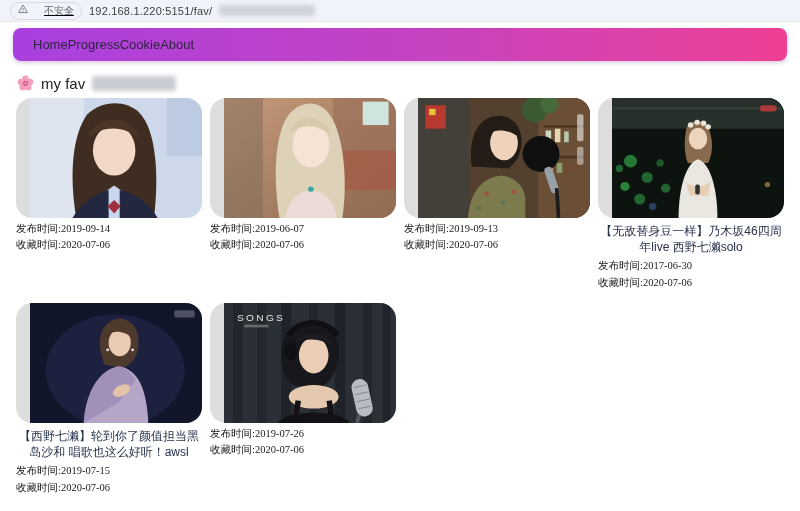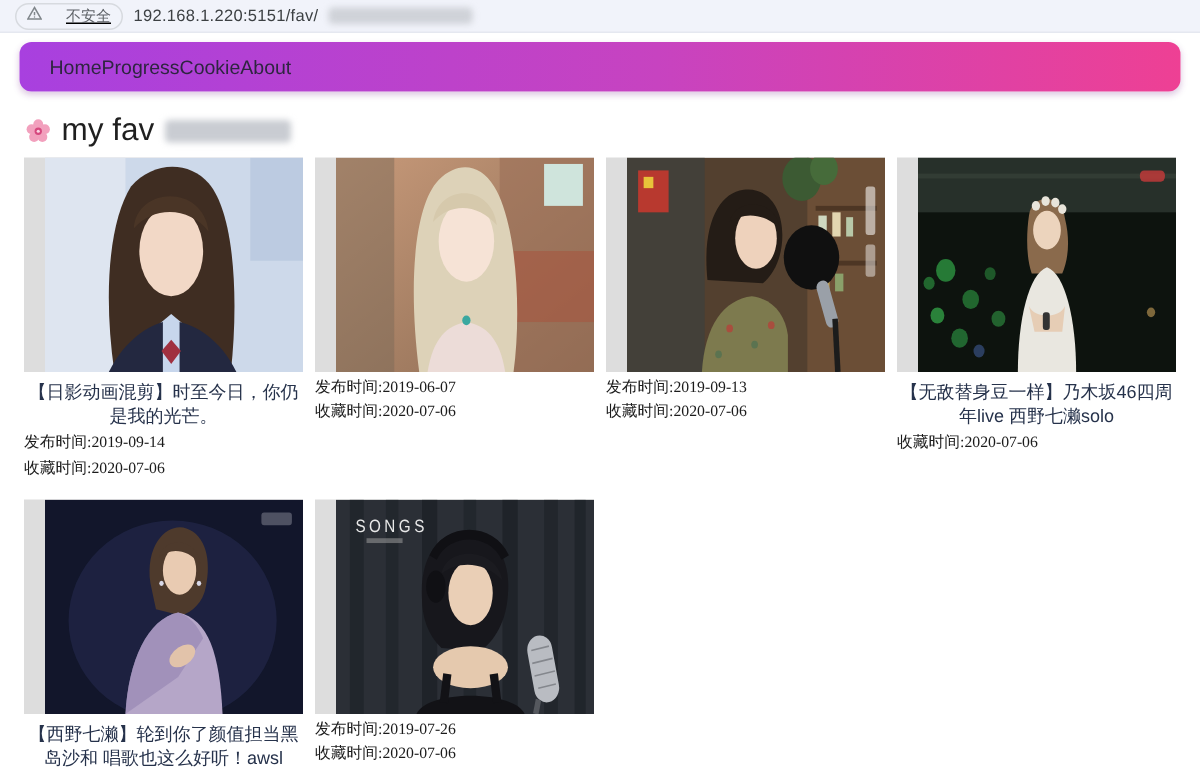--- a/index.html
+++ b/index.html
@@ -19,27 +19,27 @@
 
   
   .navbar { margin:6px 13px 0 13px; height:33px; border-radius:8px;
             background:linear-gradient(90deg,#a840df 0%, #c743c0 55%, #ee4094 100%);
             display:flex; align-items:center; padding:0 20px; 
             box-shadow:0 2px 4px rgba(120,40,140,.25); }
   .nav-link { font-size:13px; color:#2e2540; text-decoration:none; cursor:pointer; }
 
   
   .page-title { margin:14px 17px 6px 17px; display:flex; align-items:center; gap:7px; }
-  .page-title .txt { font-size:21px; color:#1f1f1f; }
+  .page-title .txt { font-size:15px; color:#1f1f1f; }
 
   
   .grid { margin:0 16px; display:grid; grid-template-columns:repeat(4,1fr);
           column-gap:8px; row-gap:12px; }
   .card { display:flex; flex-direction:column; }
-  .thumb { width:100%; height:143px; border-radius:0; overflow:hidden;
+  .thumb { width:100%; height:120px; border-radius:16px; overflow:hidden;
            position:relative; background:#ddd; cursor:pointer;padding-left:14px; }
   .thumb svg { display:block; width:100%; height:100%; }
   .card-title { margin-top:5px; font-size:12px; line-height:1.35; color:#26324b;
                 text-align:center; cursor:pointer; }
   .card-dates { margin-top:3px; font-size:10.5px; line-height:1.55; color:#1b1b1b;font-family:Liberation Serif, serif; }
 </style>
 </head>
 <body>
 
 <div class="browser-bar">
@@ -86,21 +86,20 @@
         <rect x="148" width="38" height="64" fill="#bccbe1"></rect>
         <path d="M50 133 C42 85 46 40 62 18 C78 2 104 2 118 16 C136 34 140 85 134 133 Z" fill="#3f2d22"></path>
         <ellipse cx="91" cy="58" rx="23" ry="28" fill="#f2d8c6"></ellipse>
         <path d="M64 44 C66 18 114 16 118 46 C104 30 78 30 64 44 Z" fill="#4a3526"></path>
         <path d="M70 112 L91 97 L112 112 L112 133 L70 133 Z" fill="#c7d6ec"></path>
         <path d="M46 133 C58 112 76 104 85 102 L85 133 Z" fill="#232840"></path>
         <path d="M97 102 C108 104 126 112 138 133 L97 133 Z" fill="#232840"></path>
         <path d="M84 120 L91 113 L98 120 L91 128 Z" fill="#a03040"></path>
       </svg>
     </div>
-    <div class="card-title">【日影动画混剪】时至今日，你仍是我的光芒。</div>
     <div class="card-dates">
       <div><span>发布时间:</span><span>2019-09-14</span></div>
       <div><span>收藏时间:</span><span>2020-07-06</span></div>
     </div>
   </div>
 
   <div class="card">
     <div class="thumb">
       <svg viewBox="0 0 186 133" preserveAspectRatio="none">
         <defs>
@@ -187,20 +186,21 @@
         <circle cx="99" cy="28" r="3" fill="#e8e4da"></circle>
         <circle cx="104" cy="32" r="3" fill="#e8e4da"></circle>
         <ellipse cx="93" cy="45" rx="10" ry="12" fill="#ecd4bd"></ellipse>
         <path d="M72 133 C72 100 80 72 93 68 C106 72 114 100 114 133 Z" fill="#e9e7e0"></path>
         <path d="M80 92 C84 100 102 100 106 92 L104 108 L84 108 Z" fill="#e6cdb5"></path>
         <rect x="90" y="96" width="5" height="11" rx="2" fill="#333333"></rect>
       </svg>
     </div>
     <div class="card-title">【无敌替身豆一样】乃木坂46四周年live 西野七濑solo</div>
     <div class="card-dates">
+      <div><span>发布时间:</span><span>2017-06-30</span></div>
       <div><span>收藏时间:</span><span>2020-07-06</span></div>
     </div>
   </div>
 
   <div class="card">
     <div class="thumb">
       <svg viewBox="0 0 186 133" preserveAspectRatio="none">
         <rect width="186" height="133" fill="#12162b"></rect>
         <ellipse cx="92" cy="75" rx="75" ry="62" fill="#272c52" opacity="0.55"></ellipse>
         <rect x="156" y="8" width="22" height="8" rx="2" fill="#9a9aa6" opacity="0.45"></rect>
@@ -209,20 +209,21 @@
         <path d="M82 36 C86 22 110 24 112 40 C102 30 90 30 82 36 Z" fill="#4e3a2c"></path>
         <circle cx="84" cy="52" r="1.6" fill="#d8d8e8"></circle>
         <circle cx="111" cy="52" r="1.6" fill="#d8d8e8"></circle>
         <path d="M58 133 C60 100 74 74 96 70 C118 74 126 96 128 133 Z" fill="#b5a6c8"></path>
         <path d="M58 133 C60 100 74 74 96 70 C104 72 110 78 114 86 L96 110 Z" fill="#8f7fae" opacity="0.55"></path>
         <ellipse cx="99" cy="97" rx="10" ry="6" fill="#e2c3aa" transform="rotate(-28 99 97)"></ellipse>
       </svg>
     </div>
     <div class="card-title">【西野七濑】轮到你了颜值担当黑岛沙和 唱歌也这么好听！awsl</div>
     <div class="card-dates">
+      <div><span>发布时间:</span><span>2019-07-15</span></div>
       <div><span>收藏时间:</span><span>2020-07-06</span></div>
     </div>
   </div>
 
   <div class="card">
     <div class="thumb">
       <svg viewBox="0 0 186 133" preserveAspectRatio="none">
         <rect width="186" height="133" fill="#2b2f36"></rect>
         <rect x="10" width="10" height="133" fill="#20242a" opacity="0.85"></rect>
         <rect x="36" width="9" height="133" fill="#20242a" opacity="0.7"></rect>

